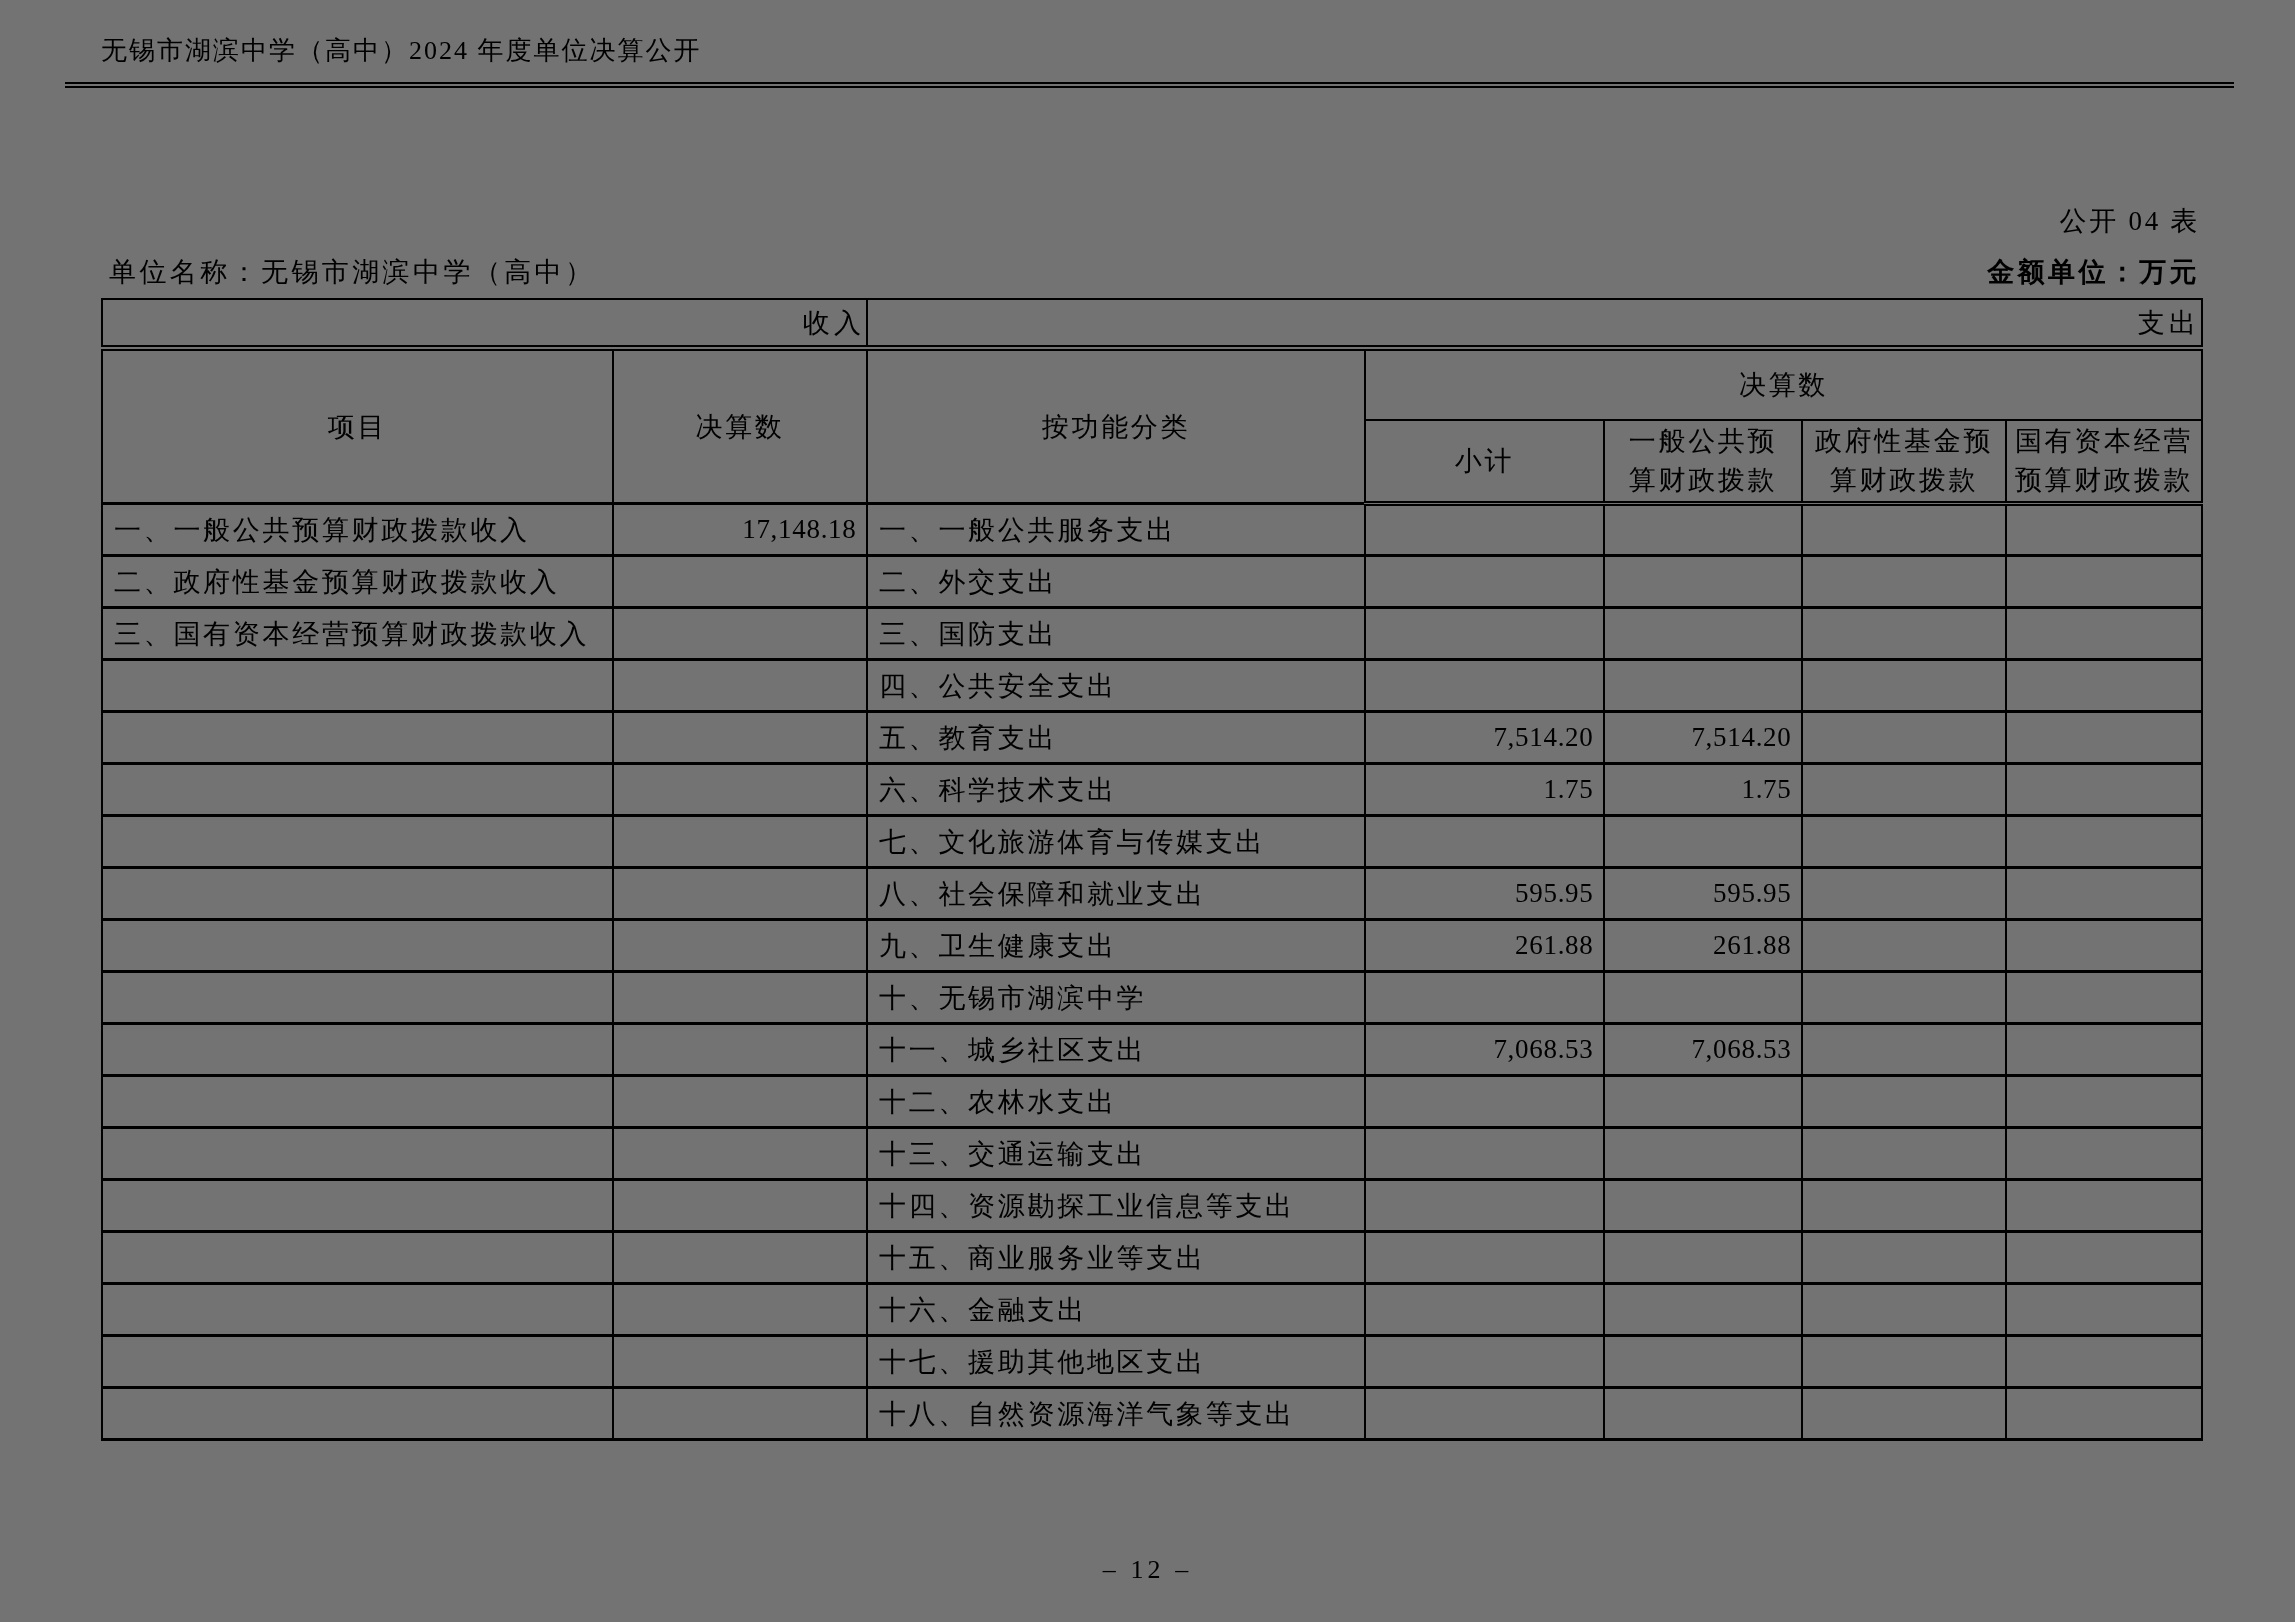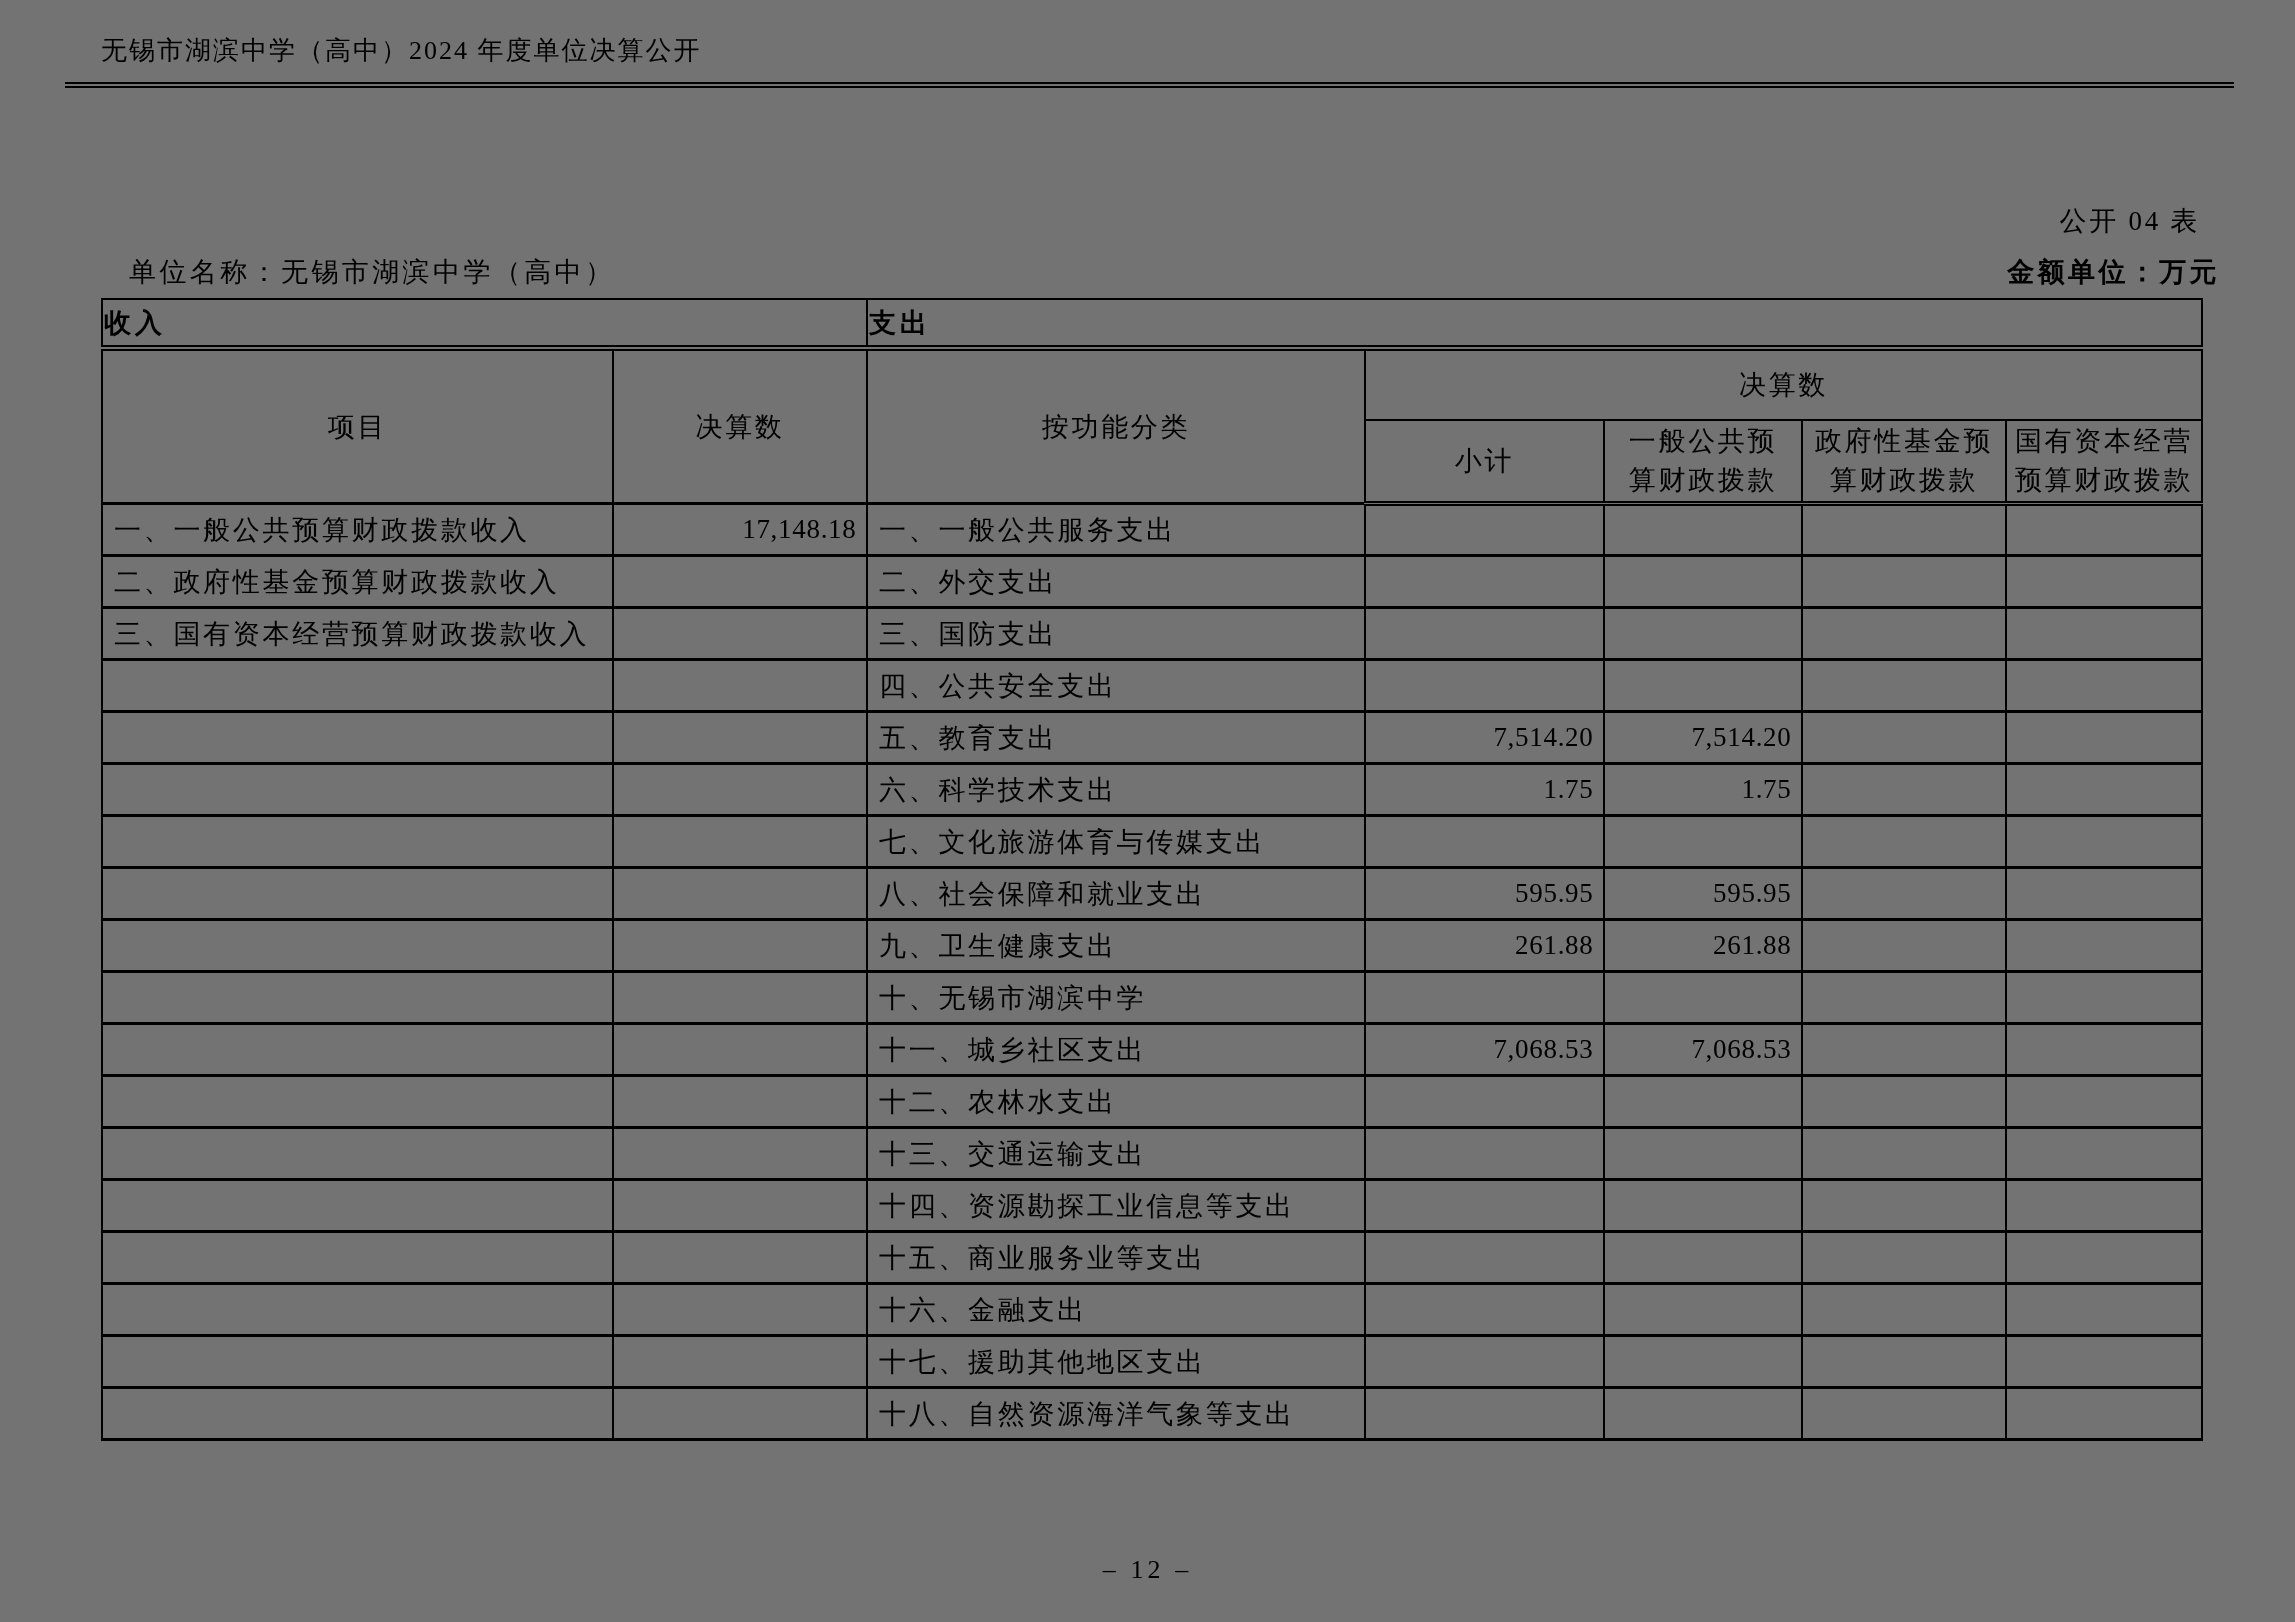--- a/index.html
+++ b/index.html
@@ -8,35 +8,35 @@
 
   .doc-header{position:absolute;left:101px;top:33px;font-size:26px;letter-spacing:2px;}
   .header-rule{position:absolute;left:65px;top:82px;width:2169px;height:2px;
                border-top:2.7px solid #000;border-bottom:2px solid #000;}
 
   .page-title{position:absolute;left:0;top:113px;width:2295px;text-align:center;
               font-size:45px;font-weight:bold;letter-spacing:4.8px;}
 
   .table-no{position:absolute;right:95px;top:203px;font-size:27px;letter-spacing:2.7px;}
 
-  .meta-row{position:absolute;left:109px;top:254px;width:2091px;font-size:27px;letter-spacing:3.4px;margin-left:20px;}
+  .meta-row{position:absolute;left:109px;top:254px;width:2091px;font-size:27px;letter-spacing:3.4px;}
   .meta-left{float:left;}
   .meta-right{float:right;font-weight:bold;}
 
   table.budget{position:absolute;left:101px;top:298px;width:2099px;
                border-collapse:collapse;table-layout:fixed;}
   table.budget{border:2.7px solid #000;}
   table.budget td{border:2px solid #000;vertical-align:middle;font-size:27px;overflow:hidden;}
 
   tr.h1{height:49px;}
   tr.h2{height:72px;}
   tr.h3{height:80px;}
   tr.dr{height:52px;}
 
-  tr.h1 > td{border-bottom:6.1px double #000;text-align:left;letter-spacing:4.1px;font-weight:bold;}
+  tr.h1 > td{border-bottom:6.1px double #000;text-align:right;letter-spacing:4.1px;}
   tr.h2 > td, tr.h3 > td{text-align:center;letter-spacing:2.7px;}
   tr.h3 > td, td.rs{border-bottom:5.5px double #000;border-radius:8px;}
   .pre{white-space:pre-line;line-height:1.45;}
 
   tr.dr > td{border-top-width:3.4px;border-bottom-width:3.4px;}
   td.ti{text-align:left;padding-left:11px;letter-spacing:2.7px;white-space:nowrap;}
   td.num{text-align:right;padding-right:9.5px;letter-spacing:0.7px;}
 
   .page-num{position:absolute;left:0;top:1555px;width:2295px;text-align:center;
             font-size:26px;letter-spacing:4.1px;}

